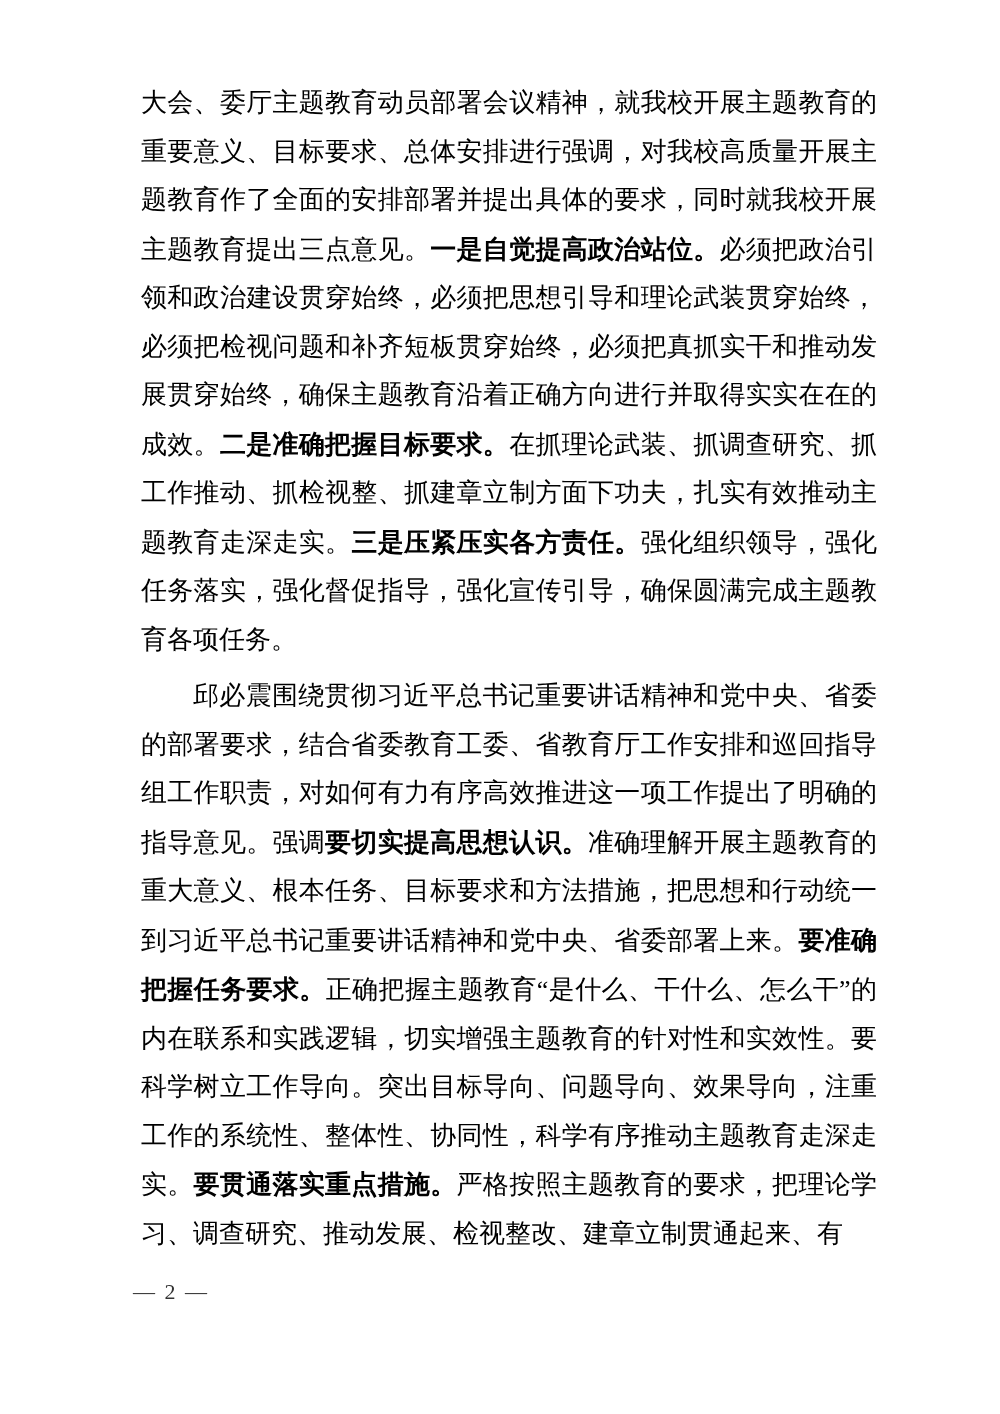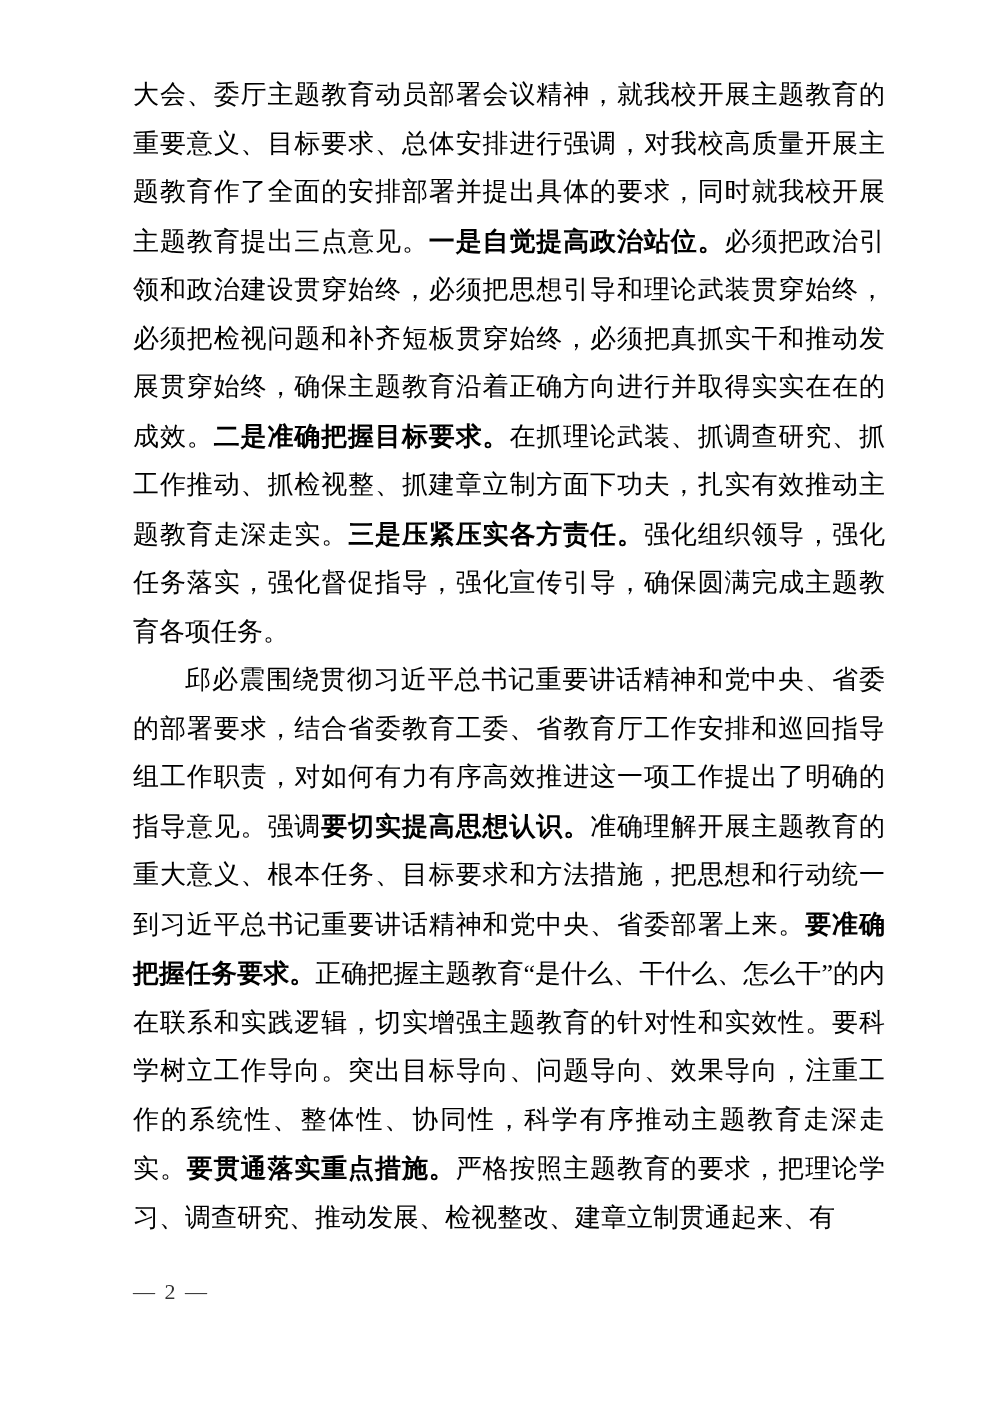--- a/index.html
+++ b/index.html
@@ -27,21 +27,21 @@
     left: 133px;
     top: 71px;
     width: 752px;
     color: #000000;
     font-size: 26px;
     line-height: 48.5px;
     text-align: justify;
     text-justify: inter-ideograph;
   }
   .para {
-    margin: 0;
+    margin: 8px;
     padding: 0;
   }
   .para.indent {
     text-indent: 2em;
   }
   .doc-body strong {
     font-family: "Liberation Sans", sans-serif;
     font-weight: 700;
   }
   .page-number {

